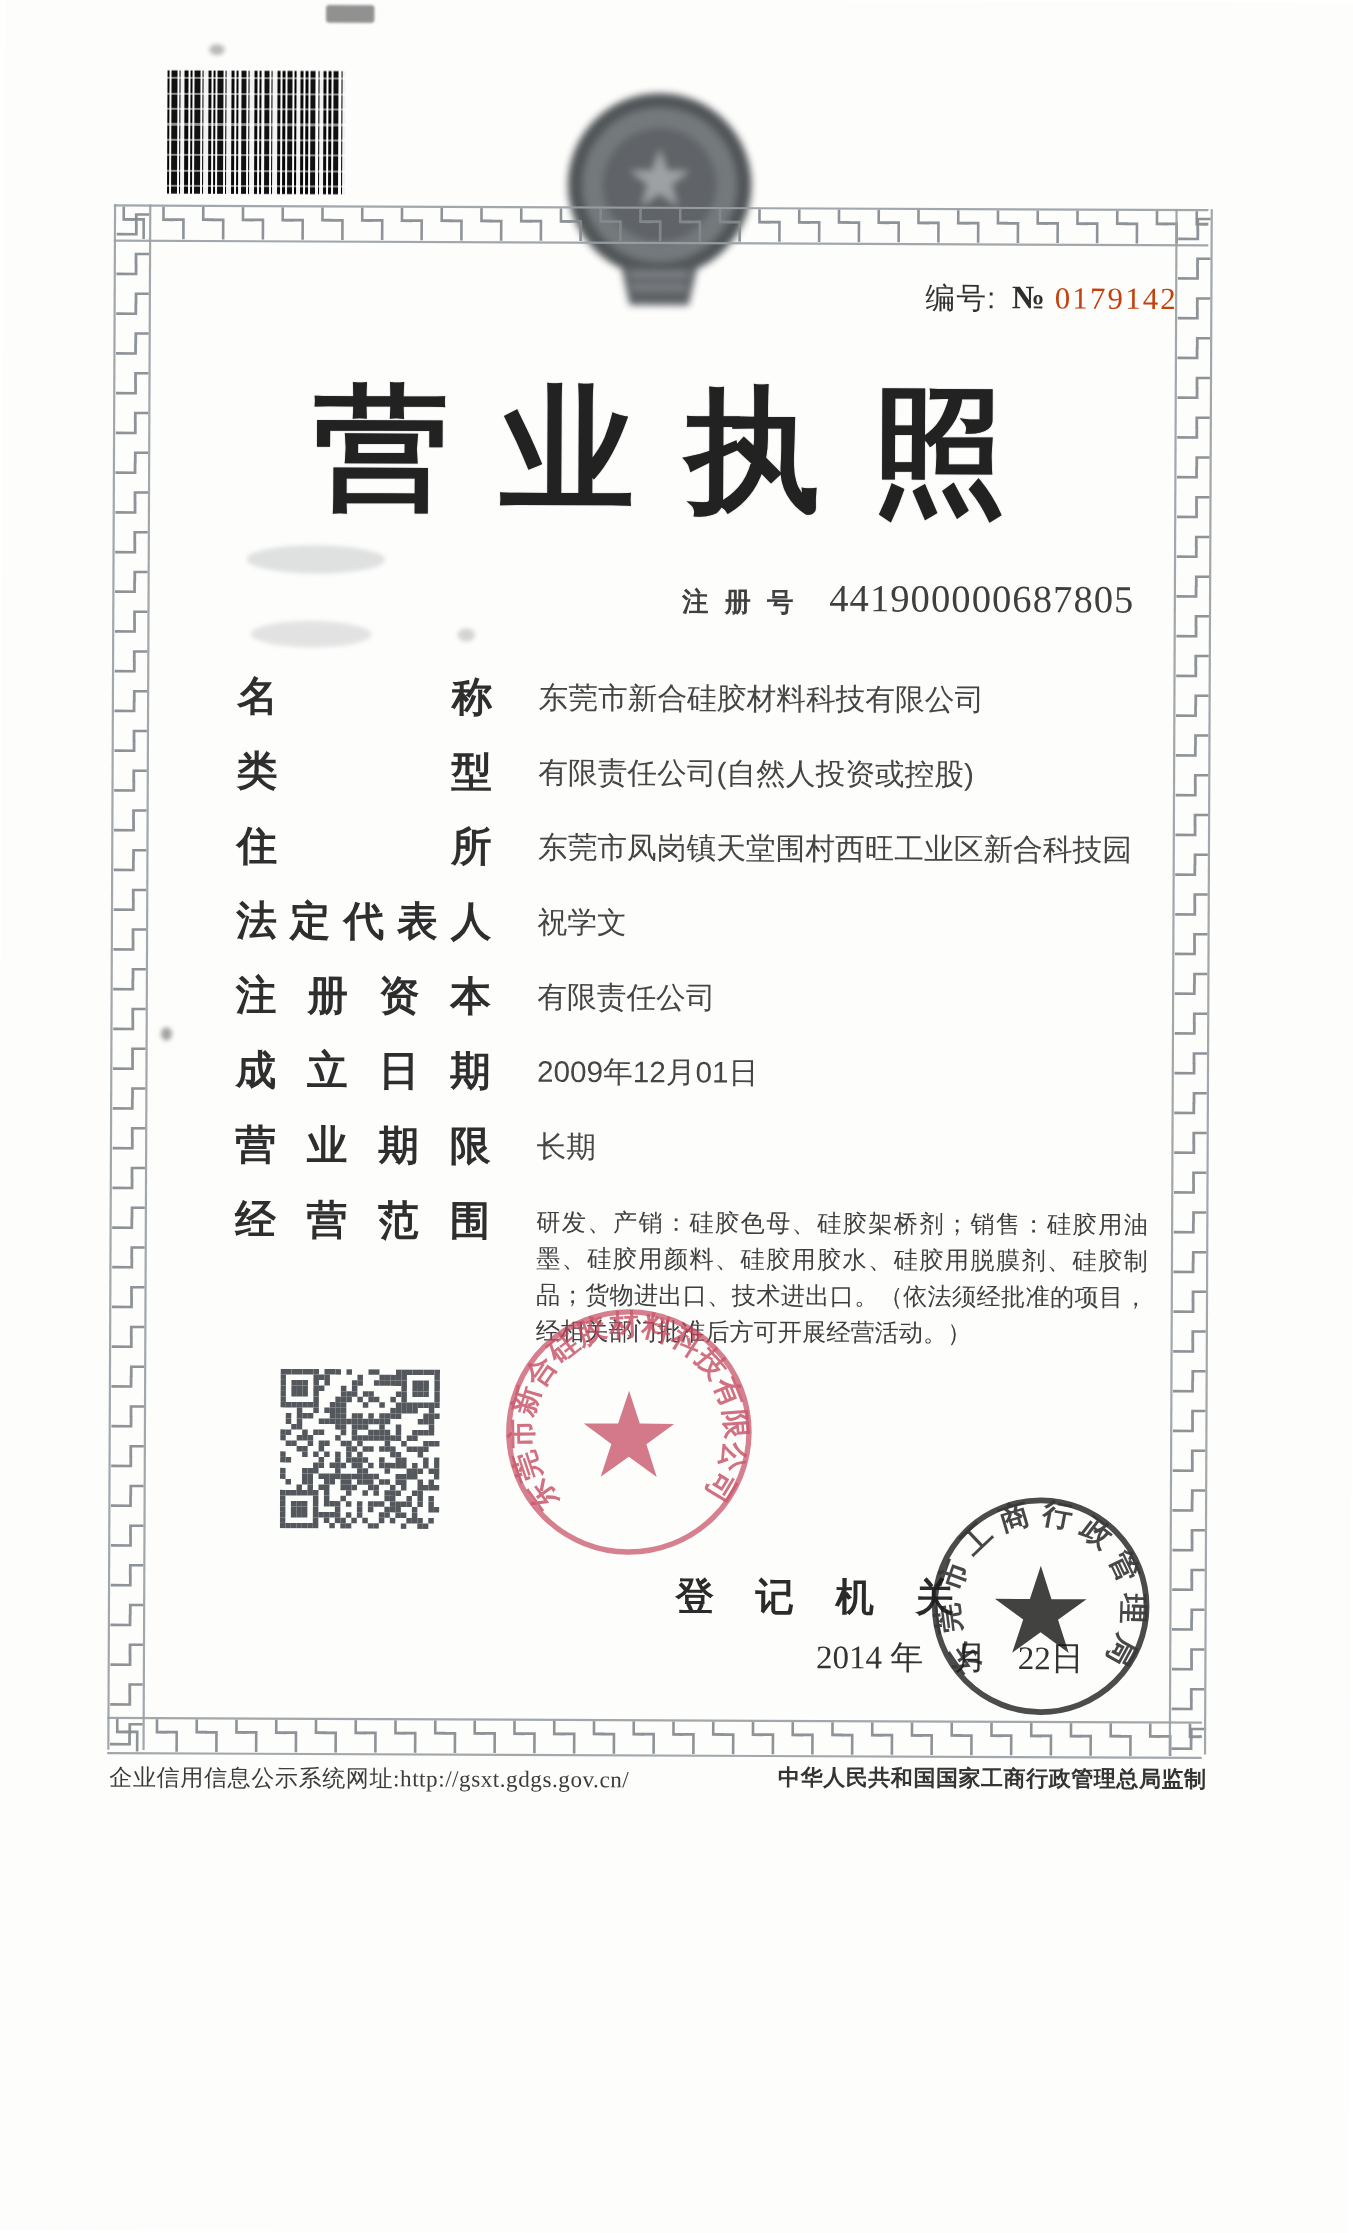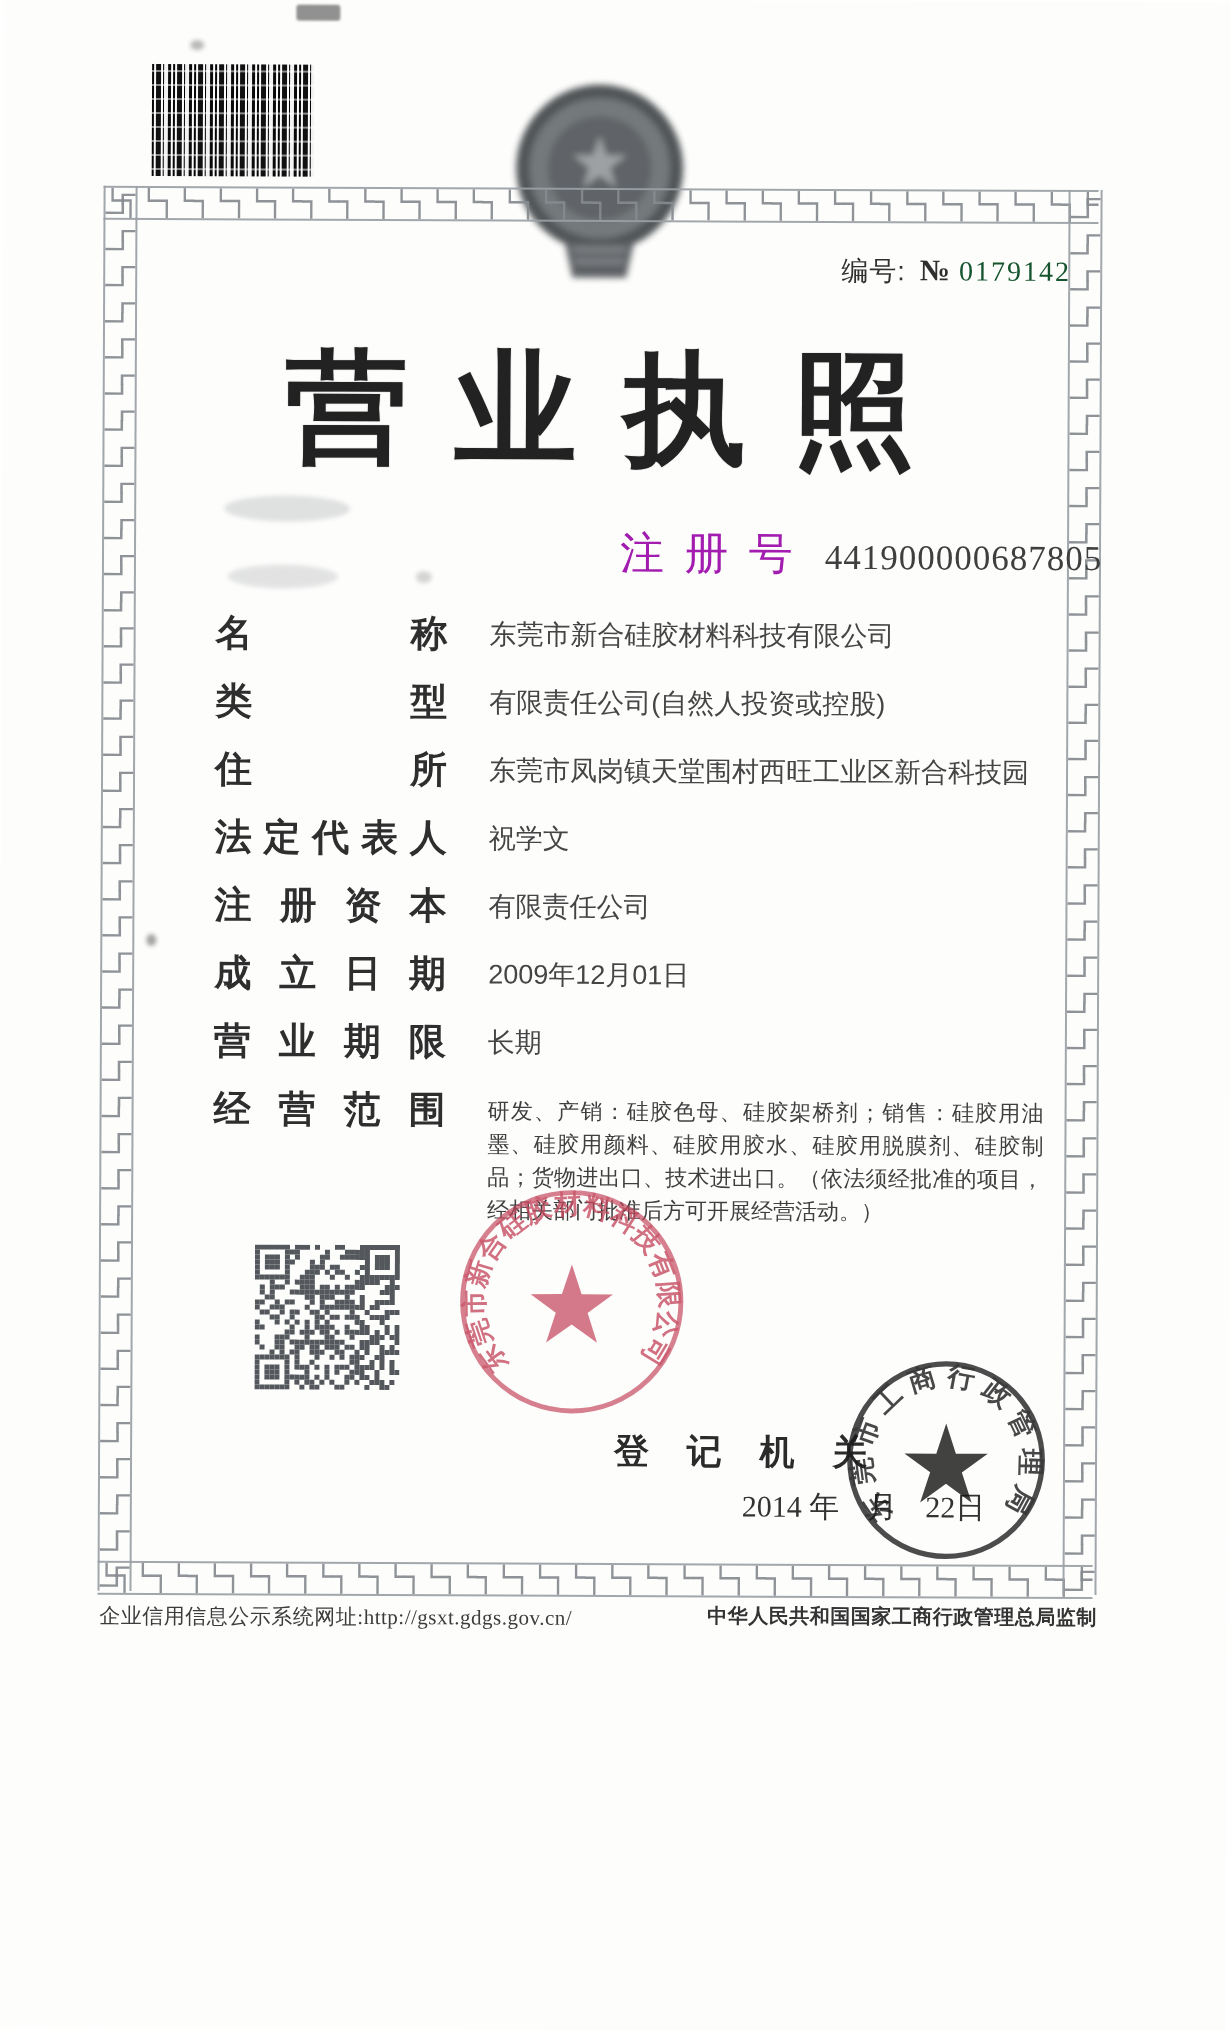--- a/index.html
+++ b/index.html
@@ -21,21 +21,21 @@
   .s4{left:226px;top:566px;width:110px;height:24px;background:#6a6f74;opacity:.18;}
   .s5{left:146px;top:936px;width:10px;height:12px;background:#4a4a4a;opacity:.5;}
   .s6{left:414px;top:572px;width:16px;height:12px;background:#777;opacity:.3;}
 
   
   .emblem{position:absolute;left:500px;top:78px;width:192px;height:215px;opacity:.93;}
 
   
   .serial{position:absolute;left:838px;top:252px;font-size:27px;color:#2f2f2f;letter-spacing:1px;white-space:nowrap;}
   .serial .no-sign{font-family:"Liberation Serif","DejaVu Serif",serif;font-weight:bold;font-size:30px;margin:0 8px 0 14px;}
-  .serial .no-val{font-family:"Liberation Serif","DejaVu Serif",serif;font-size:28px;letter-spacing:2px;color:#14532d;}
+  .serial .no-val{font-family:"Liberation Serif","DejaVu Serif",serif;font-size:28px;letter-spacing:2px;color:#c2410c;}
 
   
   .frame{position:absolute;left:100px;top:188px;width:995px;height:1405px;}
   .band{position:absolute;overflow:hidden;color:#868b90;
         font-family:"DejaVu Sans Mono",monospace;font-size:30px;line-height:26px;
         white-space:nowrap;opacity:.92;}
   .hband{left:0;width:995px;height:30px;border-top:2px solid #9aa0a5;border-bottom:2px solid #9aa0a5;}
   .band-top{top:0;}
   .band-bottom{top:1375px;}
   .vband{top:0;width:30px;height:1405px;border-left:2px solid #9aa0a5;border-right:2px solid #9aa0a5;}
@@ -45,21 +45,21 @@
         transform:rotate(90deg);transform-origin:0 0;white-space:nowrap;}
 
   
   .cert-title{position:absolute;left:100px;top:342px;width:995px;text-align:center;
        font-weight:900;font-size:122px;line-height:1.1;color:#222;
        letter-spacing:47px;padding-left:47px;box-sizing:border-box;white-space:nowrap;
        text-shadow:0 0 1px rgba(20,20,20,.6);}
 
   
   .regno{position:absolute;left:618px;top:524px;white-space:nowrap;}
-  .regno .lbl{font-size:44px;font-weight:normal;color:#a21caf;letter-spacing:4px;}
+  .regno .lbl{font-size:24px;font-weight:bold;color:#404040;letter-spacing:4px;}
   .regno .val{font-family:"Liberation Serif","DejaVu Serif",serif;font-size:35px;color:#3f3f3f;margin-left:24px;letter-spacing:1px;}
 
   
   .fields{position:absolute;left:214px;top:615px;width:830px;}
   .frow{display:flex;align-items:flex-start;height:68px;}
   .frow.tall{height:auto;}
   .flabel{width:232px;flex:0 0 232px;display:flex;justify-content:space-between;
           font-size:37px;font-weight:bold;color:#2e2e2e;line-height:40px;}
   .fvalue{margin-left:42px;font-size:27px;color:#454545;line-height:40px;
           font-family:"Liberation Sans","DejaVu Sans",sans-serif;}

